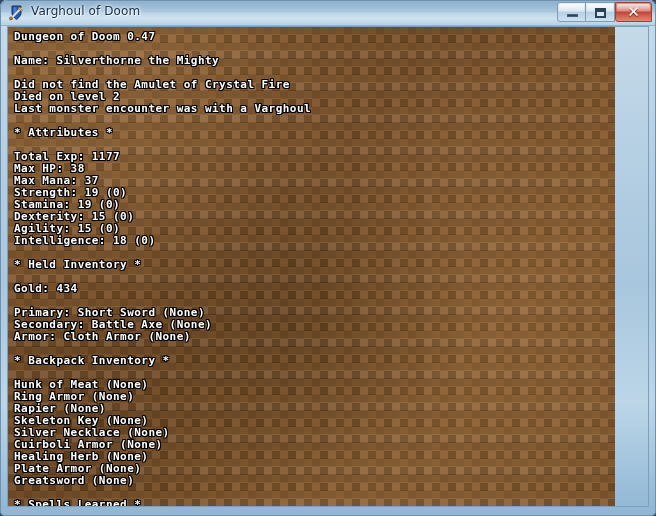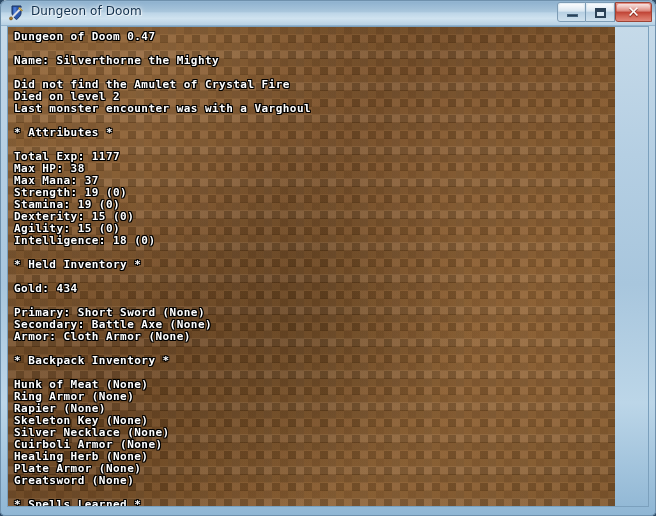--- a/index.html
+++ b/index.html
@@ -263,21 +263,21 @@
       <svg width="18" height="18" viewBox="0 0 18 18" aria-hidden="true">
         <path d="M4 2 L13 2 L13 9 C13 12.5 8.5 15.5 8.5 15.5 C8.5 15.5 4 12.5 4 9 Z" fill="#2b55a8" stroke="#16305f" stroke-width="1"></path>
         <path d="M5.5 3.2 L8.4 3.2 L8.4 9.6 C8.4 11.4 6.9 12.9 6.9 12.9 C6.9 12.9 5.5 11.4 5.5 9.6 Z" fill="#4f80d8" opacity="0.85"></path>
         <path d="M2 15.4 L12.8 4.6" stroke="#c9ccd4" stroke-width="2.1" stroke-linecap="round"></path>
         <path d="M2 15.4 L12.8 4.6" stroke="#f2f3f6" stroke-width="0.8" stroke-linecap="round"></path>
         <path d="M11.2 3.0 L14.6 6.4 L13.2 7.0 L10.6 4.4 Z" fill="#e8c45a" stroke="#8c6a15" stroke-width="0.6"></path>
         <circle cx="3.0" cy="14.4" r="1.5" fill="#a8792c" stroke="#6b4a12" stroke-width="0.6"></circle>
       </svg>
     </div>
 
-    <div id="title-text">Dungeon of Doom</div>
+    <div id="title-text">Varghoul of Doom</div>
 
     <div class="capbtn" id="btn-min">
       <div class="gloss"></div>
       <div id="min-glyph"></div>
     </div>
 
     <div class="capbtn" id="btn-max">
       <div class="gloss"></div>
       <div id="max-glyph">
         <div id="max-glyph-inner"></div>

